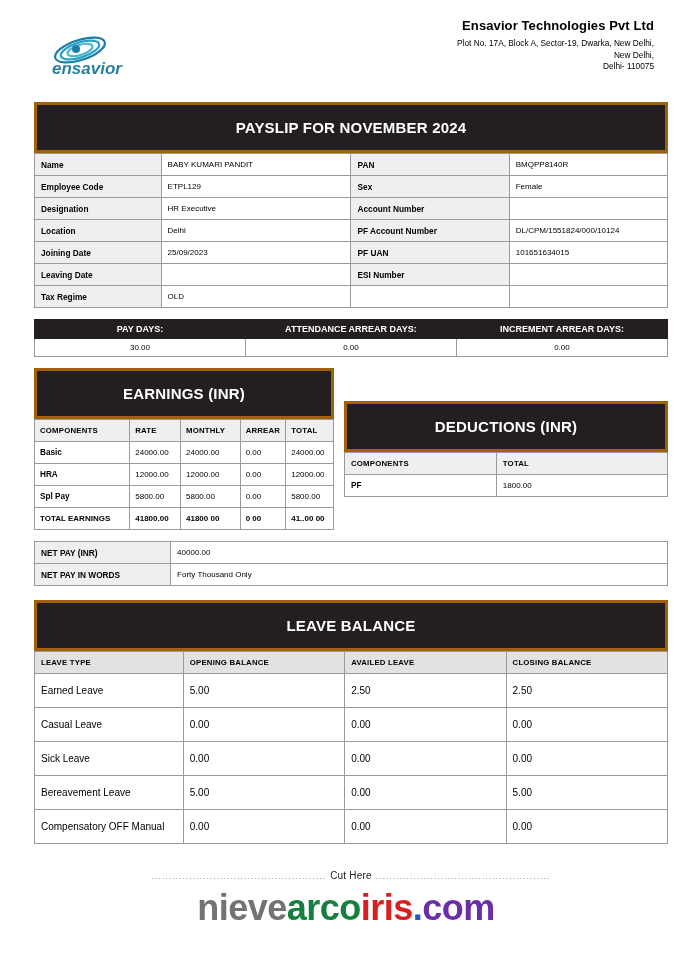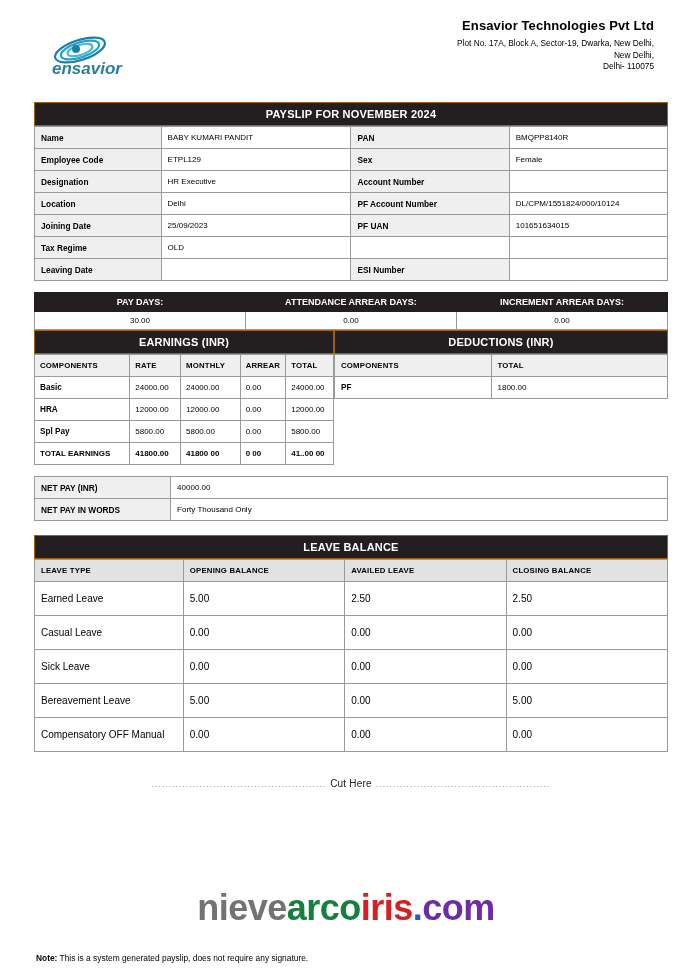--- a/index.html
+++ b/index.html
@@ -61,24 +61,24 @@
   table {
     border-collapse: collapse;
     width: 100%;
     font-size: 8px;
   }
   .blackbar {
     background: #231f20;
     color: #ffffff;
     text-align: center;
     font-weight: bold;
-    font-size: 11px;
+    font-size: 15px;
     letter-spacing: 0.2px;
-    padding: 5px 0;
-    border: 1px solid #a16207;
+    padding: 14px 0;
+    border: 3px solid #a16207;
   }
 
   .grid td, .grid th {
     border: 1px solid #9a9a9a;
     padding: 5px 6px;
     vertical-align: middle;
     height: 22px;
   }
   .lbl {
     background: #efefef;
@@ -112,21 +112,23 @@
     border: 1px solid #231f20 !important;
   }
   .days-val {
     font-size: 8px;
     padding: 4px 16px;
   }
 
   
   .ed-wrap {
     display: flex;
-    align-items: flex-start;
+    gap: 10px;
+    margin-top: 11px;
+    align-items: center;
   }
   .ed-left { width: 300px; }
   .ed-right { flex: 1; }
   .sub-head td {
     background: #efefef;
     font-weight: bold;
     font-size: 7.8px;
     letter-spacing: 0.2px;
   }
   .ed-left td { padding: 5px 5px; }
@@ -258,29 +260,29 @@
           <td class="lbl">PF Account Number</td>
           <td class="val">DL/CPM/1551824/000/10124</td>
         </tr>
         <tr>
           <td class="lbl">Joining Date</td>
           <td class="val">25/09/2023</td>
           <td class="lbl">PF UAN</td>
           <td class="val">101651634015</td>
         </tr>
         <tr>
+          <td class="lbl">Leaving Date</td>
+          <td class="val"></td>
+          <td class="lbl">ESI Number</td>
+          <td class="val"></td>
+        </tr>
+        <tr>
           <td class="lbl">Tax Regime</td>
           <td class="val">OLD</td>
           <td class="val"></td>
-          <td class="val"></td>
-        </tr>
-        <tr>
-          <td class="lbl">Leaving Date</td>
-          <td class="val"></td>
-          <td class="lbl">ESI Number</td>
           <td class="val"></td>
         </tr>
       </tbody>
     </table>
   </div>
 
   <div class="days-wrap">
     <table class="days-table">
       <colgroup>
           <col style="width:33.33%">
@@ -445,18 +447,14 @@
   </div>
 
   <div class="cut-here">
     <span class="dots">...................................................</span><span class="label">Cut Here</span><span class="dots">...................................................</span>
   </div>
 
   <div class="watermark">
     <span class="wm1">nieve</span><span class="wm2">arco</span><span class="wm3">iris</span><span class="wm4">.</span><span class="wm5">com</span>
   </div>
 
-  <div class="note">
-    <b>Note:</b>
-    <span>This is a system generated payslip, does not require any signature.</span>
-  </div>
 
 </div>
 
 </body></html>

